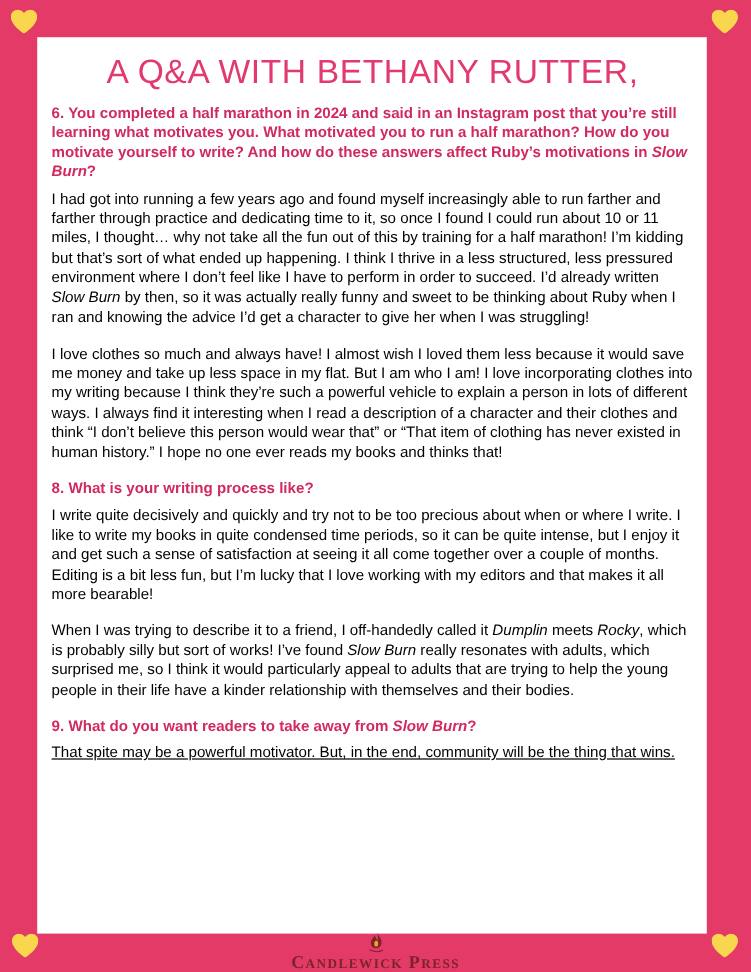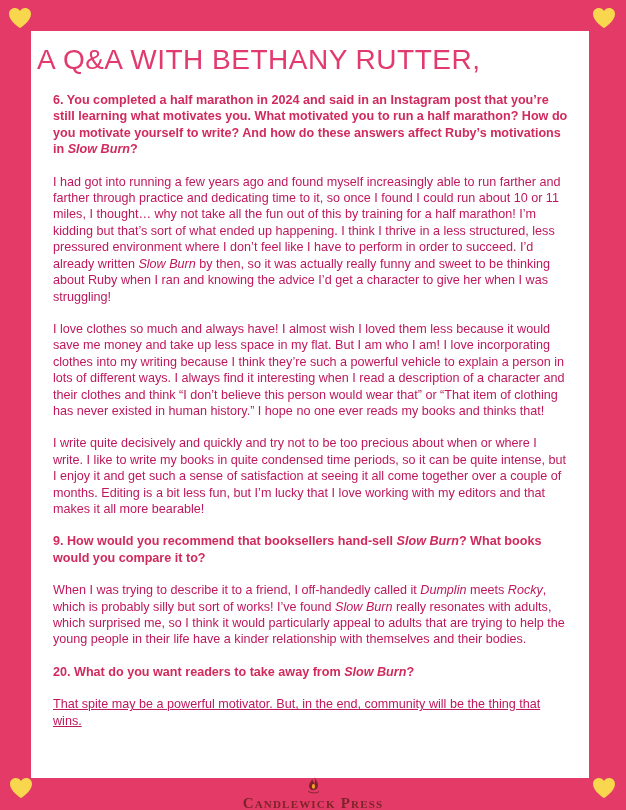--- a/index.html
+++ b/index.html
@@ -27,20 +27,21 @@
     left: 31px;
     top: 31px;
     width: 558px;
     height: 747px;
     background: #ffffff;
     box-sizing: border-box;
     padding: 8px 5px 0 6px;
     overflow: hidden;
   }
   .title {
+    text-align: center;
     color: #e23a6e;
     margin: 4px 0 10px 0;
     line-height: 1.18;
   }
   .title-line1 {
     font-size: 28px;
     letter-spacing: 0.5px;
     font-weight: normal;
     white-space: nowrap;
   }
@@ -51,23 +52,23 @@
     white-space: nowrap;
   }
   .book-script {
     font-family: "DejaVu Serif", serif;
     font-style: italic;
     font-weight: bold;
     font-size: 33px;
     letter-spacing: 0px;
     margin-left: 8px;
   }
-  .qa p { margin: 16px; font-size: 12.6px; line-height: 16.4px; }
+  .qa p { margin: 6px; font-size: 12.6px; line-height: 16.4px; }
   .question { color: #d02a5e; font-weight: bold; }
-  .answer   { color: #be185d; margin-bottom: 14px !important; }
+  .answer   { color: #000000; margin-bottom: 14px !important; }
   .qa .qa-block:last-child .answer { margin-bottom: 0 !important; text-decoration: underline; }
   .italic { font-style: italic; }
 
   .footer {
     position: absolute;
     left: 0;
     top: 779px;
     width: 626px;
     height: 31px;
     display: flex;
@@ -118,28 +119,28 @@
 
   <div class="qa">
     <div class="qa-block">
       <p class="question"><span>6. You completed a half marathon in 2024 and said in an Instagram post that you’re still learning what motivates you. What motivated you to run a half marathon? How do you motivate yourself to write? And how do these answers affect Ruby’s motivations in </span><span class="italic">Slow Burn</span><span>?</span></p>
       <p class="answer"><span>I had got into running a few years ago and found myself increasingly able to run farther and farther through practice and dedicating time to it, so once I found I could run about 10 or 11 miles, I thought… why not take all the fun out of this by training for a half marathon! I’m kidding but that’s sort of what ended up happening. I think I thrive in a less structured, less pressured environment where I don’t feel like I have to perform in order to succeed. I’d already written </span><span class="italic">Slow Burn</span><span> by then, so it was actually really funny and sweet to be thinking about Ruby when I ran and knowing the advice I’d get a character to give her when I was struggling!</span></p>
     </div>
     <div class="qa-block">
       <p class="answer"><span>I love clothes so much and always have! I almost wish I loved them less because it would save me money and take up less space in my flat. But I am who I am! I love incorporating clothes into my writing because I think they’re such a powerful vehicle to explain a person in lots of different ways. I always find it interesting when I read a description of a character and their clothes and think “I don’t believe this person would wear that” or “That item of clothing has never existed in human history.” I hope no one ever reads my books and thinks that!</span></p>
     </div>
     <div class="qa-block">
+      <p class="question"><span>8. What is your writing process like?</span></p>
       <p class="answer"><span>I write quite decisively and quickly and try not to be too precious about when or where I write. I like to write my books in quite condensed time periods, so it can be quite intense, but I enjoy it and get such a sense of satisfaction at seeing it all come together over a couple of months. Editing is a bit less fun, but I’m lucky that I love working with my editors and that makes it all more bearable!</span></p>
     </div>
     <div class="qa-block">
-      <p class="question"><span>9. How would you recommend that booksellers hand-sell </span><span class="italic">Slow Burn</span><span>? What books would you compare it to?</span></p>
       <p class="answer"><span>When I was trying to describe it to a friend, I off-handedly called it </span><span class="italic">Dumplin</span><span> meets </span><span class="italic">Rocky</span><span>, which is probably silly but sort of works! I’ve found </span><span class="italic">Slow Burn</span><span> really resonates with adults, which surprised me, so I think it would particularly appeal to adults that are trying to help the young people in their life have a kinder relationship with themselves and their bodies.</span></p>
     </div>
     <div class="qa-block">
-      <p class="question"><span>20. What do you want readers to take away from </span><span class="italic">Slow Burn</span><span>?</span></p>
+      <p class="question"><span>9. What do you want readers to take away from </span><span class="italic">Slow Burn</span><span>?</span></p>
       <p class="answer"><span>That spite may be a powerful motivator. But, in the end, community will be the thing that wins.</span></p>
     </div>
   </div>
 
 </div>
 
 <div class="footer">
   <span class="flame">
     <svg viewBox="0 0 20 22">
       <path d="M11.5 0 C12.6 4.2 16 6.6 16 11 C16 15 13.2 17.6 9.8 17.6 C6.4 17.6 4 15.1 4 11.9 C4 8 7.4 6 8.3 2.8 C8.9 5.9 11 7.1 11.2 9.6 C12.4 8.4 11.9 4.6 11.5 0 Z" fill="#7d2429"></path>

